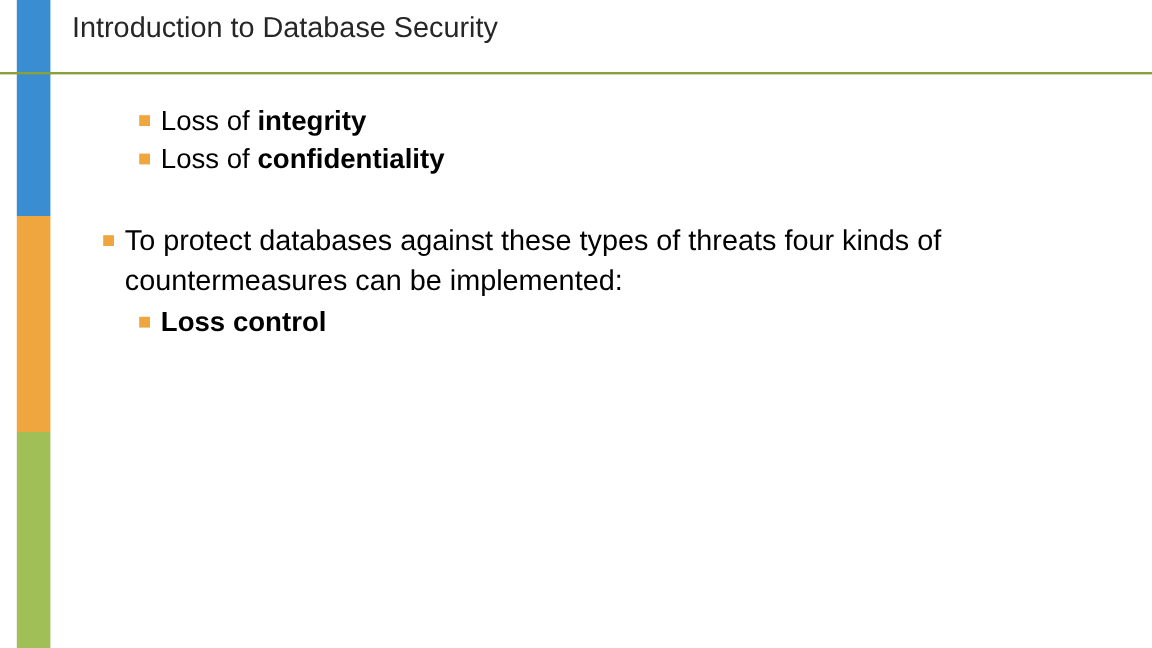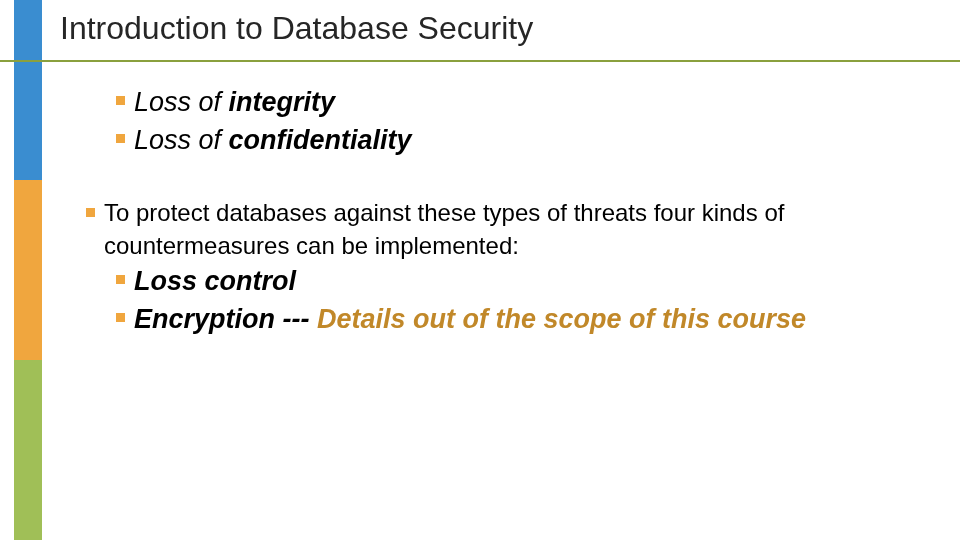--- a/index.html
+++ b/index.html
@@ -22,21 +22,21 @@
     width: 28px;
   }
   .blue  { top: 0;    height: 180px; background: #3a8dd0; }
   .gold  { top: 180px; height: 180px; background: #f0a63e; }
   .green { top: 360px; height: 180px; background: #a0bf57; }
 
   .title {
     position: absolute;
     left: 60px;
     top: 10px;
-    font-size: 32px;
+    font-size: 24px;
     color: #262626;
     font-weight: 400;
   }
   .rule {
     position: absolute;
     left: 0;
     top: 60px;
     width: 960px;
     height: 2px;
     background: #8aa03e;
@@ -59,22 +59,21 @@
     content: "";
     position: absolute;
     left: 4px;
     top: 12px;
     width: 9px;
     height: 9px;
     background: #f0a63e;
   }
   .sub {
     margin-left: 30px;
-    font-size: 27px;
-    font-style: italic;
+    font-size: 23px;
   }
   .gap { height: 36px; }
   b { font-weight: bold; }
   .hl { color: #c18829; font-weight: bold; }
 </style>
 </head>
 <body>
 
 <div class="slide">
 
@@ -94,17 +93,14 @@
       <span>Loss of </span><b>confidentiality</b>
     </div>
 
     <div class="gap"></div>
 
     <div class="li">To protect databases against these types of threats four kinds of countermeasures can be implemented:</div>
 
     <div class="li sub">
       <b>Loss control</b>
     </div>
-    <div class="li sub">
-      <b>Encryption --- </b><span class="hl">Details out of the scope of this course</span>
-    </div>
   </div>
 </div>
 
 </body></html>

